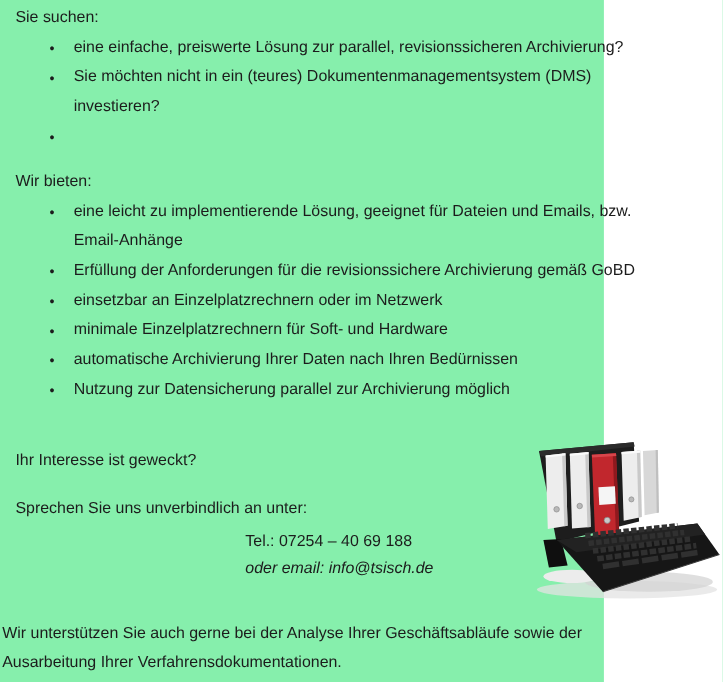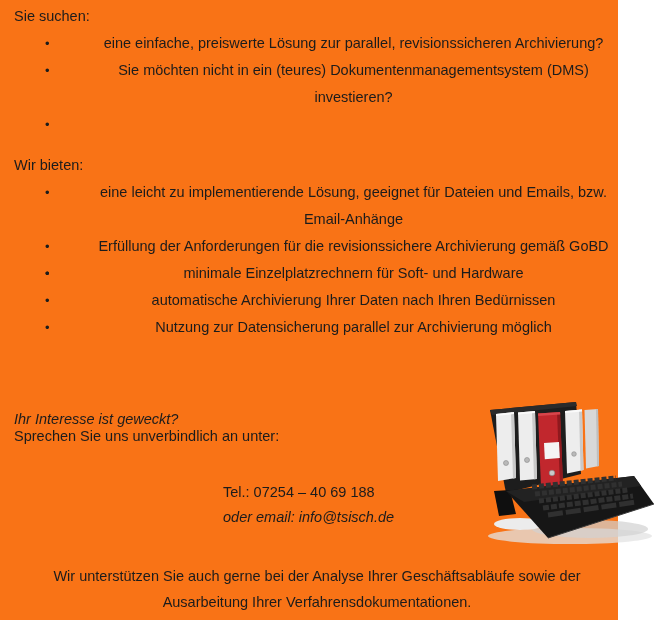--- a/index.html
+++ b/index.html
@@ -5,23 +5,22 @@
   html, body { margin:0; padding:0; }
   body {
     width:657px; height:620px;
     background:#ffffff;
     font-family:"Liberation Sans","DejaVu Sans",sans-serif;
     color:#1c1c1c;
     overflow:hidden;
   }
   .page {
     position:relative;
-    width:618px; height:620px;
-    background:#f97316;
-    text-align:center;
+    width:549px; height:620px;
+    background:#86efac;
   }
   .abs { position:absolute; }
   .heading {
     font-size:14.5px;
     line-height:17px;
     white-space:nowrap;
   }
   ul.blist {
     margin:0; padding:0; list-style:none;
     width:600px;
@@ -77,38 +76,39 @@
     <li>
       <span class="bullet">•</span>
       <span class="li-text">eine leicht zu implementierende Lösung, geeignet für Dateien und Emails, bzw.<br>Email-Anhänge</span>
     </li>
     <li>
       <span class="bullet">•</span>
       <span class="li-text">Erfüllung der Anforderungen für die revisionssichere Archivierung gemäß GoBD</span>
     </li>
     <li>
       <span class="bullet">•</span>
+      <span class="li-text">einsetzbar an Einzelplatzrechnern oder im Netzwerk</span>
     </li>
     <li>
       <span class="bullet">•</span>
       <span class="li-text">minimale Einzelplatzrechnern für Soft- und Hardware</span>
     </li>
     <li>
       <span class="bullet">•</span>
       <span class="li-text">automatische Archivierung Ihrer Daten nach Ihren Bedürnissen</span>
     </li>
     <li>
       <span class="bullet">•</span>
       <span class="li-text">Nutzung zur Datensicherung parallel zur Archivierung möglich</span>
     </li>
   </ul>
 
-  <div class="abs contact-line" style="left:14px; top:411px;font-style:italic;">Ihr Interesse ist geweckt?</div>
+  <div class="abs contact-line" style="left:14px; top:411px;">Ihr Interesse ist geweckt?</div>
 
-  <div class="abs contact-line" style="left:14px; top:428px;">Sprechen Sie uns unverbindlich an unter:</div>
+  <div class="abs contact-line" style="left:14px; top:454px;">Sprechen Sie uns unverbindlich an unter:</div>
 
   <div class="abs contact-line" style="left:223px; top:473px;margin-top:11px;">Tel.: 07254 – 40 69 188</div>
 
   <div class="abs contact-line" style="left:223px; top:509px;font-style:italic;">oder email: info@tsisch.de</div>
 
   <div class="abs illustration" style="left:486px; top:390px;">
     <svg width="171" height="158" viewBox="0 0 171 158">
 
       <ellipse cx="84" cy="146" rx="82" ry="8" opacity="0.75" fill="#e3e3e3"></ellipse>
       <ellipse cx="104" cy="139" rx="58" ry="9" fill="#d2d2d2" opacity="0.7"></ellipse>

